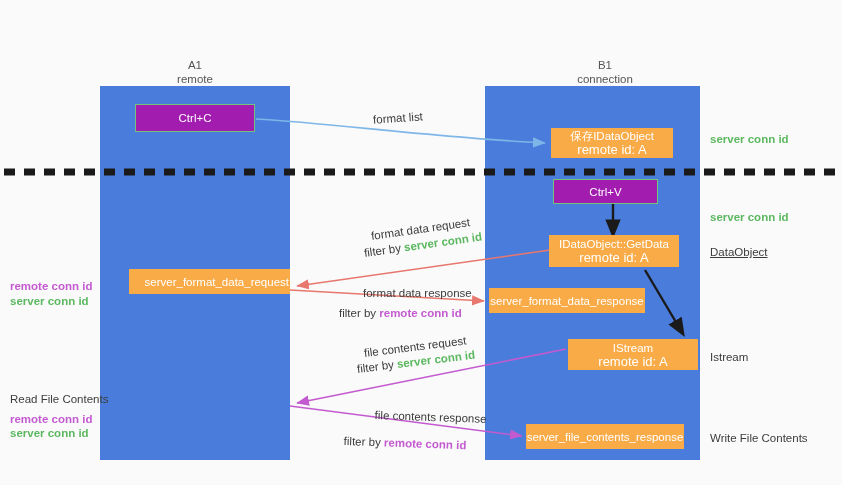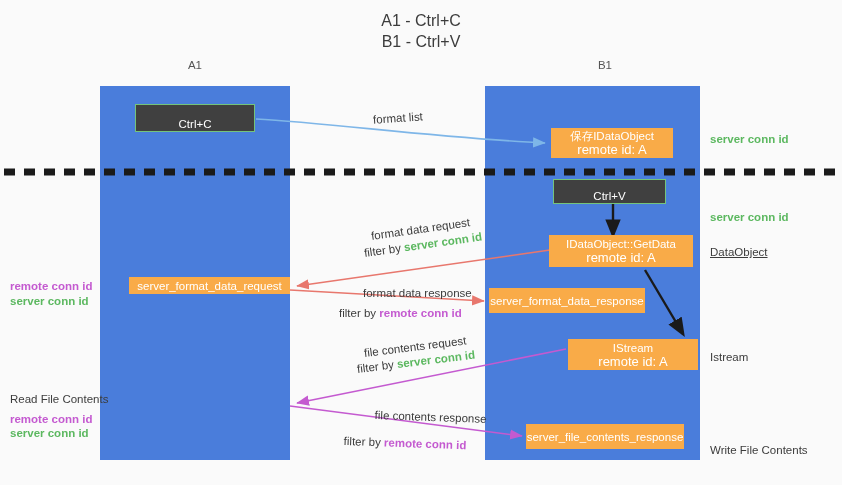--- a/index.html
+++ b/index.html
@@ -51,21 +51,21 @@
     display: flex;
     flex-direction: column;
     align-items: center;
     justify-content: center;
     color: #ffffff;
     font-size: 11.5px;
     line-height: 14px;
     text-align: center;
     border: 1px solid rgba(255,255,255,0.25);
   }
-  .box.green { background: #404040; border-color:#74c47c;justify-content:flex-end; }
+  .box.green { background: #a21caf; border-color:#74c47c; }
   .box.orange { background: #f9ab48; border-color:#f9ab48; }
   .box .l2 { font-size: 13px; }
 
   
   #divider {
     left: 0; top: 168px; width: 842px; height: 8px;
   }
 
   
   .edge-label {
@@ -90,28 +90,28 @@
     position:absolute; left:0; top:0;
     width:842px; height:485px;
     pointer-events:none;
   }
 </style>
 </head>
 <body>
 
 <div id="stage">
 
-  <div id="title" class="abs">A1 - Ctrl+C
-B1 - Ctrl+V</div>
 
   <div class="abs lane-header" style="left:130px; top:58px; width:130px;">
     <span class="lane-title">A1</span>
+    <span class="lane-sub">remote</span>
   </div>
   <div class="abs lane-header" style="left:540px; top:58px; width:130px;">
     <span class="lane-title">B1</span>
+    <span class="lane-sub">connection</span>
   </div>
 
   <div class="abs lane" style="left:100px; top:86px; width:190px; height:374px;"></div>
   <div class="abs lane" style="left:485px; top:86px; width:215px; height:374px;"></div>
 
   <svg class="overlay" viewBox="0 0 842 485">
     <defs>
       <marker id="ah-blue" markerWidth="9" markerHeight="9" refX="7.5" refY="3.2" orient="auto">
         <path d="M0,0 L8,3.2 L0,6.4 z" fill="#7eb6e8"></path>
       </marker>
@@ -147,30 +147,30 @@
 
   <div class="abs box green" style="left:135px; top:104px; width:120px; height:28px;">
     <span>Ctrl+C</span>
   </div>
 
   <div class="abs box orange" style="left:551px; top:128px; width:122px; height:30px;">
     <span>保存IDataObject</span>
     <span class="l2">remote id: A</span>
   </div>
 
-  <div class="abs box green" style="left:553px; top:179px; width:113px; height:25px;">
+  <div class="abs box green" style="left:553px; top:179px; width:105px; height:25px;">
     <span>Ctrl+V</span>
   </div>
 
-  <div class="abs box orange" style="left:549px; top:235px; width:144px; height:32px;">
+  <div class="abs box orange" style="left:549px; top:235px; width:130px; height:32px;">
     <span>IDataObject::GetData</span>
     <span class="l2">remote id: A</span>
   </div>
 
-  <div class="abs box orange" style="left:129px; top:277px; width:161px; height:17px;">
+  <div class="abs box orange" style="left:129px; top:269px; width:161px; height:25px;align-items:flex-end;">
     <span>server_format_data_request</span>
   </div>
 
   <div class="abs box orange" style="left:489px; top:288px; width:156px; height:25px;">
     <span>server_format_data_response</span>
   </div>
 
   <div class="abs box orange" style="left:568px; top:339px; width:130px; height:31px;">
     <span>IStream</span>
     <span class="l2">remote id: A</span>
@@ -200,21 +200,21 @@
 
   <div class="abs flowlabel" style="left:375px; top:407px; transform:rotate(2deg); transform-origin:left top;">file contents response</div>
   <div class="abs flowlabel" style="left:344px; top:433px; transform:rotate(2deg); transform-origin:left top;">
     <span>filter by </span><span class="hl-purple">remote conn id</span>
   </div>
 
   <div class="abs edge-label t-green" style="left:710px; top:132px;">server conn id</div>
   <div class="abs edge-label t-green" style="left:710px; top:210px;">server conn id</div>
   <div class="abs edge-label t-dark" style="left:710px; top:245px;text-decoration:underline;">DataObject</div>
   <div class="abs edge-label t-dark" style="left:710px; top:350px;">Istream</div>
-  <div class="abs edge-label t-dark" style="left:710px; top:443px;">Write File Contents</div>
+  <div class="abs edge-label t-dark" style="left:710px; top:431px;">Write File Contents</div>
 
   <div class="abs" style="left:10px; top:279px;">
     <div class="edge-label t-purple">remote conn id</div>
     <div class="edge-label t-green">server conn id</div>
   </div>
 
   <div class="abs" style="left:10px; top:392px;">
     <div class="edge-label t-dark">Read File Contents</div>
     <div class="edge-label t-purple" style="margin-top:5px;">remote conn id</div>
     <div class="edge-label t-green">server conn id</div>

